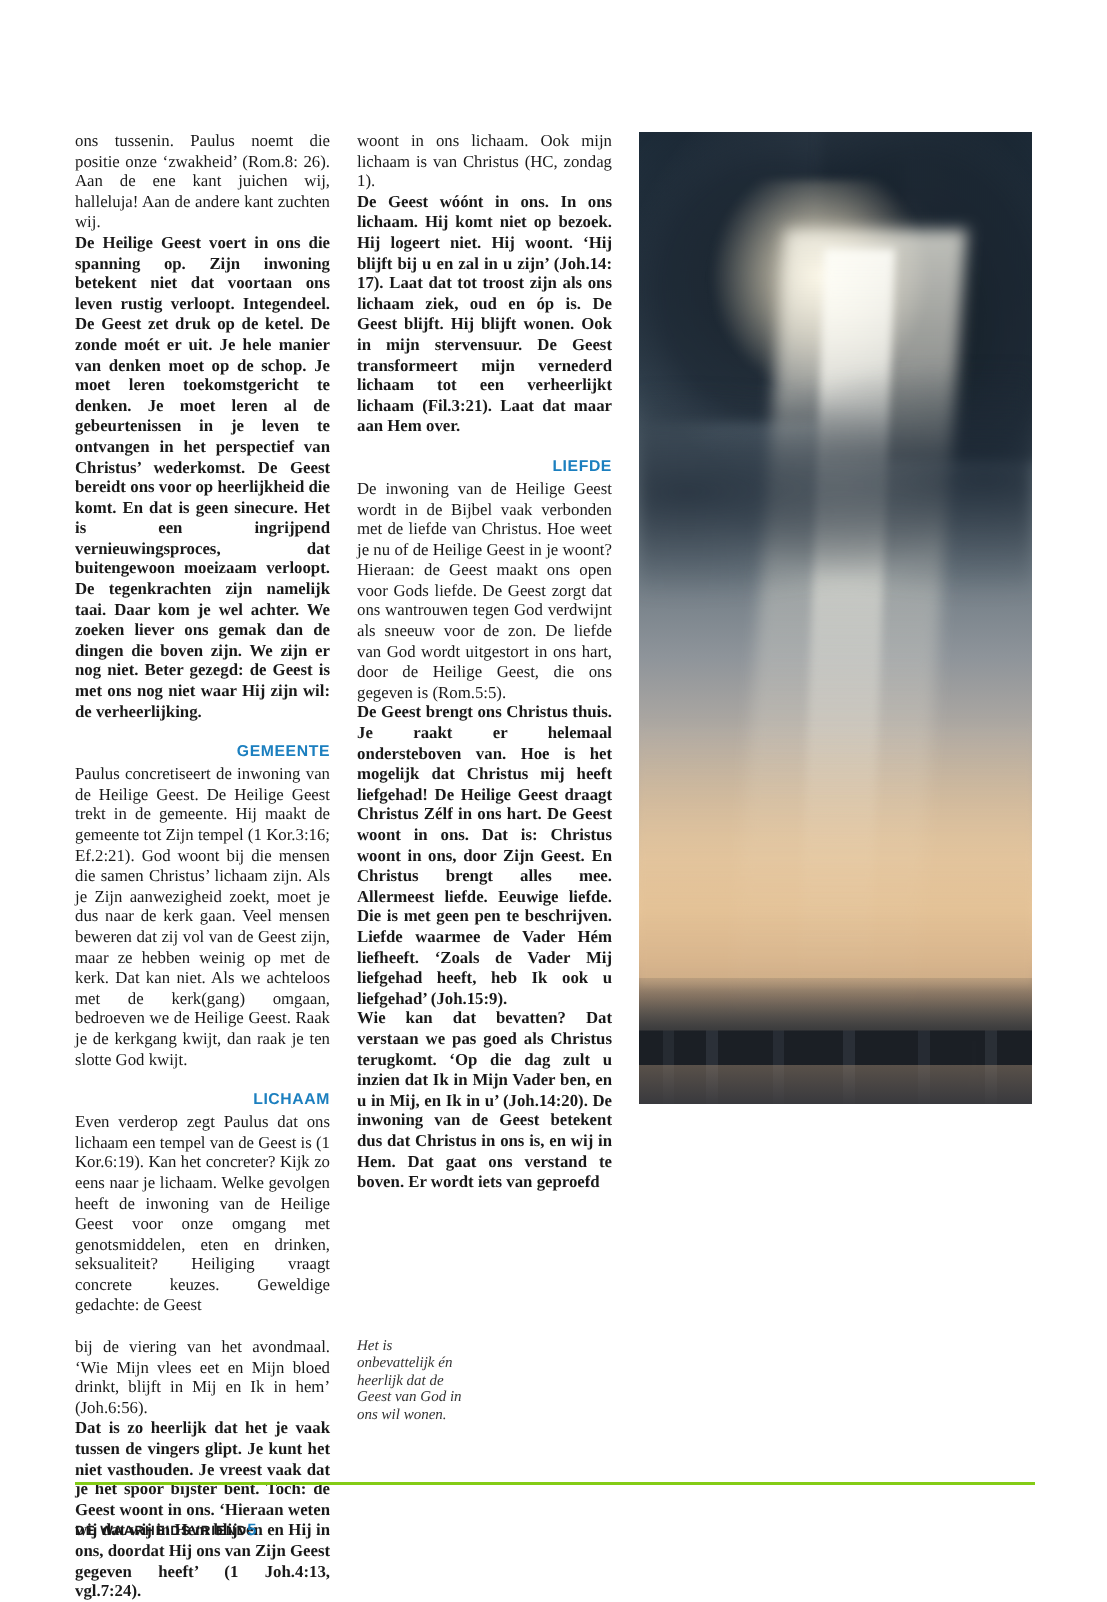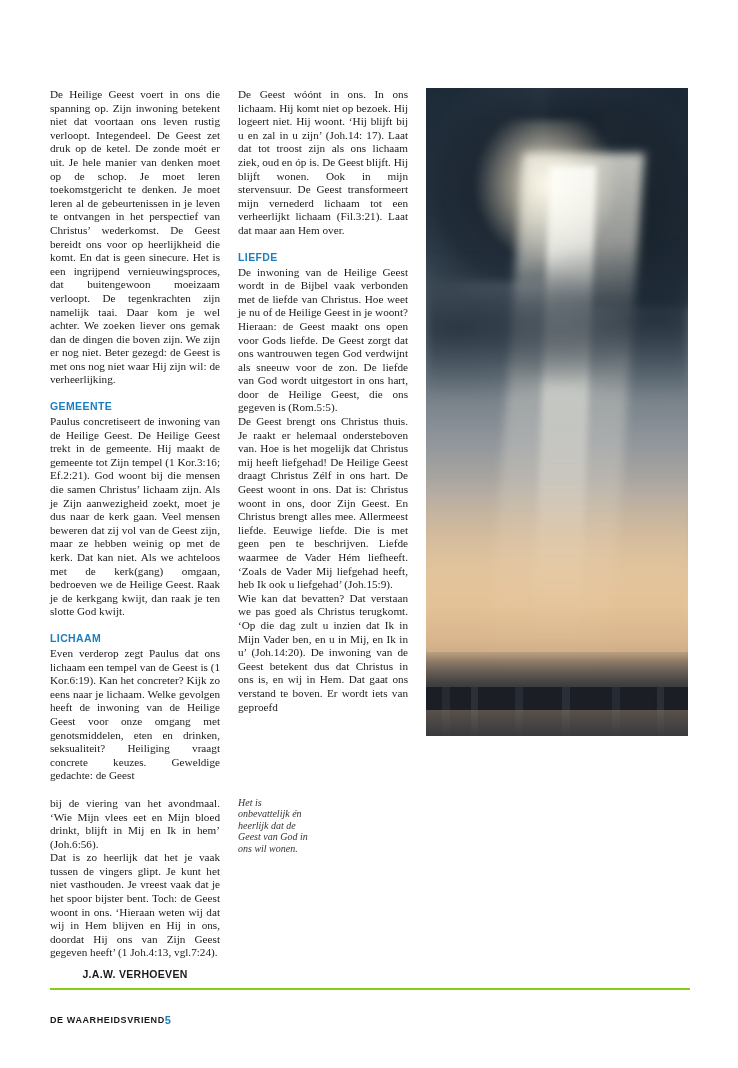--- a/index.html
+++ b/index.html
@@ -39,29 +39,31 @@
   .col p, .col .para {
     margin: 0 0 0 0;
     font-size: 11.2px;
     line-height: 13.6px;
     text-align: justify;
     text-justify: inter-word;
     hyphens: manual;
   }
   .col .para + .para {
     margin-top: 0;
+    font-weight: bold;
   }
   h2.sec {
     font-family: "Liberation Sans", sans-serif;
     font-size: 10.5px;
     font-weight: bold;
     letter-spacing: 0.4px;
     color: #1b7fbf;
     margin: 13px 0 3px 0;
     text-transform: uppercase;
+    text-align: right;
   }
   .photo-col {
     width: 262px;
     margin-right: 0;
   }
   .photo {
     position: relative;
     width: 262px;
     height: 648px;
     overflow: hidden;
@@ -246,30 +248,32 @@
 </head>
 <body>
 
 <div class="page">
 
   <div class="content">
 
     <div class="cols">
 
       <div class="col">
+        <div class="para first-col-top">ons tussenin. Paulus noemt die positie onze ‘zwakheid’ (Rom.8: 26). Aan de ene kant juichen wij, halleluja! Aan de andere kant zuchten wij.</div>
         <div class="para">De Heilige Geest voert in ons die spanning op. Zijn inwoning betekent niet dat voortaan ons leven rustig verloopt. Integendeel. De Geest zet druk op de ketel. De zonde moét er uit. Je hele manier van denken moet op de schop. Je moet leren toekomstgericht te denken. Je moet leren al de gebeurtenissen in je leven te ontvangen in het perspectief van Christus’ wederkomst. De Geest bereidt ons voor op heerlijkheid die komt. En dat is geen sinecure. Het is een ingrijpend vernieuwingsproces, dat buitengewoon moeizaam verloopt. De tegenkrachten zijn namelijk taai. Daar kom je wel achter. We zoeken liever ons gemak dan de dingen die boven zijn. We zijn er nog niet. Beter gezegd: de Geest is met ons nog niet waar Hij zijn wil: de verheerlijking.</div>
 
         <h2 class="sec">GEMEENTE</h2>
         <div class="para">Paulus concretiseert de inwoning van de Heilige Geest. De Heilige Geest trekt in de gemeente. Hij maakt de gemeente tot Zijn tempel (1 Kor.3:16; Ef.2:21). God woont bij die mensen die samen Christus’ lichaam zijn. Als je Zijn aanwezigheid zoekt, moet je dus naar de kerk gaan. Veel mensen beweren dat zij vol van de Geest zijn, maar ze hebben weinig op met de kerk. Dat kan niet. Als we achteloos met de kerk(gang) omgaan, bedroeven we de Heilige Geest. Raak je de kerkgang kwijt, dan raak je ten slotte God kwijt.</div>
 
         <h2 class="sec">LICHAAM</h2>
         <div class="para">Even verderop zegt Paulus dat ons lichaam een tempel van de Geest is (1 Kor.6:19). Kan het concreter? Kijk zo eens naar je lichaam. Welke gevolgen heeft de inwoning van de Heilige Geest voor onze omgang met genotsmiddelen, eten en drinken, seksualiteit? Heiliging vraagt concrete keuzes. Geweldige gedachte: de Geest</div>
       </div>
 
       <div class="col">
+        <div class="para first-col-top">woont in ons lichaam. Ook mijn lichaam is van Christus (HC, zondag 1).</div>
         <div class="para">De Geest wóónt in ons. In ons lichaam. Hij komt niet op bezoek. Hij logeert niet. Hij woont. ‘Hij blijft bij u en zal in u zijn’ (Joh.14: 17). Laat dat tot troost zijn als ons lichaam ziek, oud en óp is. De Geest blijft. Hij blijft wonen. Ook in mijn stervensuur. De Geest transformeert mijn vernederd lichaam tot een verheerlijkt lichaam (Fil.3:21). Laat dat maar aan Hem over.</div>
 
         <h2 class="sec">LIEFDE</h2>
         <div class="para">De inwoning van de Heilige Geest wordt in de Bijbel vaak verbonden met de liefde van Christus. Hoe weet je nu of de Heilige Geest in je woont? Hieraan: de Geest maakt ons open voor Gods liefde. De Geest zorgt dat ons wantrouwen tegen God verdwijnt als sneeuw voor de zon. De liefde van God wordt uitgestort in ons hart, door de Heilige Geest, die ons gegeven is (Rom.5:5).</div>
         <div class="para">De Geest brengt ons Christus thuis. Je raakt er helemaal ondersteboven van. Hoe is het mogelijk dat Christus mij heeft liefgehad! De Heilige Geest draagt Christus Zélf in ons hart. De Geest woont in ons. Dat is: Christus woont in ons, door Zijn Geest. En Christus brengt alles mee. Allermeest liefde. Eeuwige liefde. Die is met geen pen te beschrijven. Liefde waarmee de Vader Hém liefheeft. ‘Zoals de Vader Mij liefgehad heeft, heb Ik ook u liefgehad’ (Joh.15:9).</div>
         <div class="para">Wie kan dat bevatten? Dat verstaan we pas goed als Christus terugkomt. ‘Op die dag zult u inzien dat Ik in Mijn Vader ben, en u in Mij, en Ik in u’ (Joh.14:20). De inwoning van de Geest betekent dus dat Christus in ons is, en wij in Hem. Dat gaat ons verstand te boven. Er wordt iets van geproefd</div>
       </div>
 
       <div class="photo-col">
         <div class="photo">

